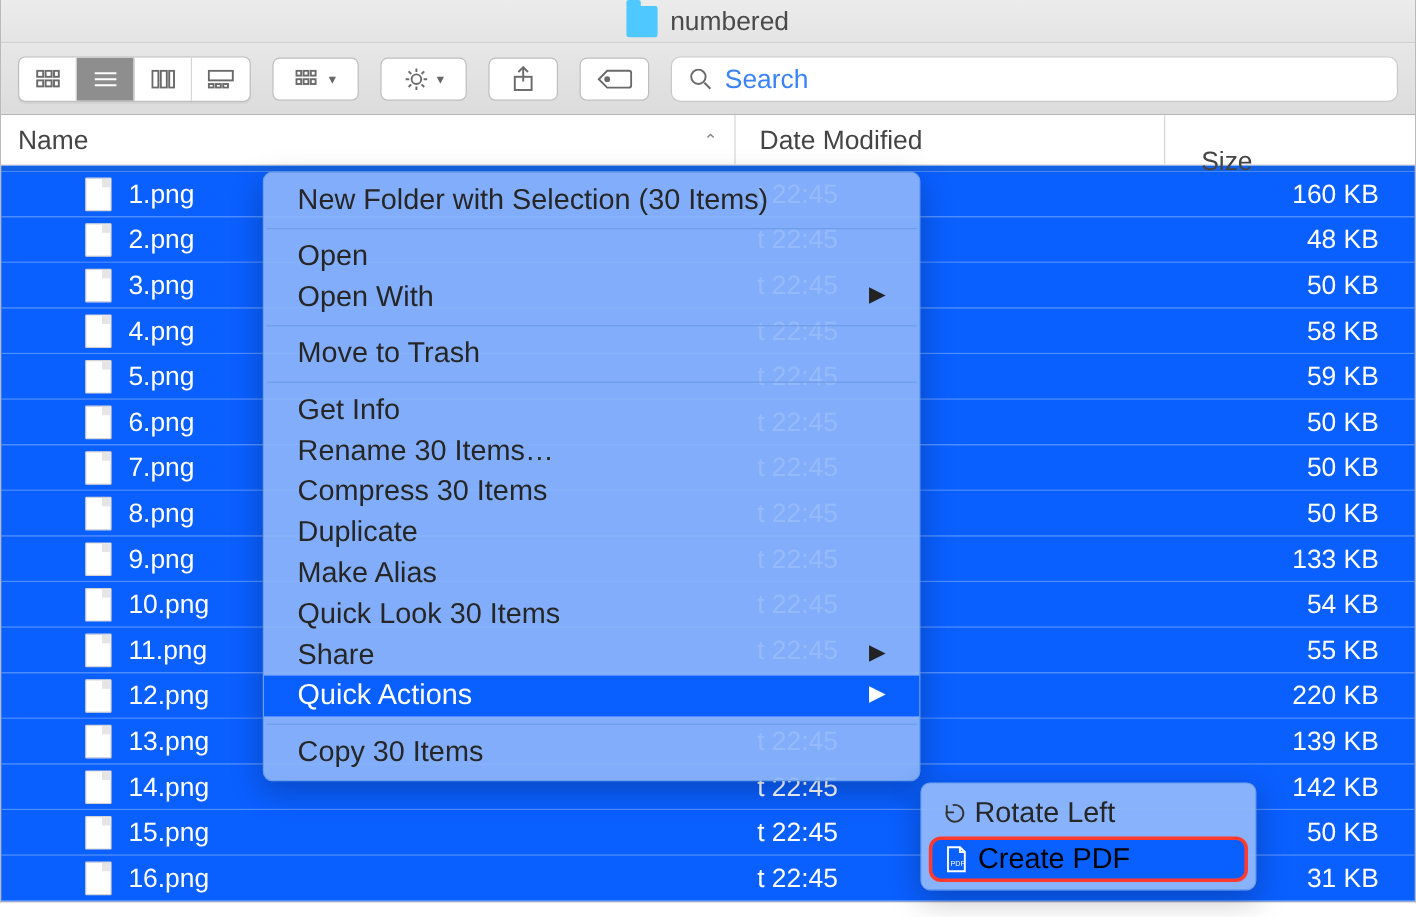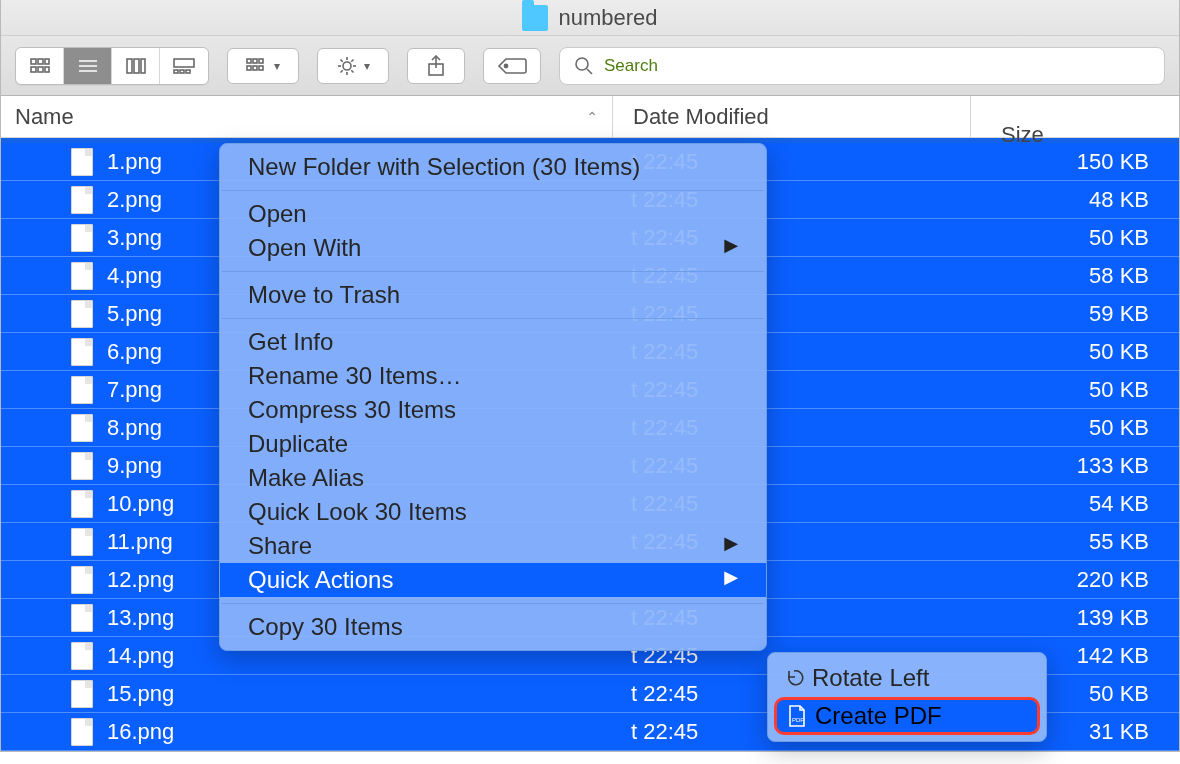--- a/index.html
+++ b/index.html
@@ -64,22 +64,22 @@
   .search{
     flex:1;
     height:38px;
     border:1px solid #c9c9c9;
     border-radius:8px;
     background:#fff;
     display:flex;
     align-items:center;
     padding:0 14px;
     gap:10px;
-    font-size:17px;
-    color:#4d7c0f;
+    font-size:22px;
+    color:#3b82f6;
   }
   .headers{
     height:42px;
     background:#fff;
     border-bottom:1px solid #d6d6d6;
     display:flex;
     align-items:center;
     font-size:22px;
     color:#444;
   }
@@ -276,21 +276,21 @@
 
   <div class="filelist">
 
     <div id="rows-host">
         <div class="row">
           <div class="cname">
             <span class="pageicon"></span>
             <span>1.png</span>
           </div>
           <div class="cdate">t 22:45</div>
-          <div class="csize">150 KB</div>
+          <div class="csize">160 KB</div>
         </div>
         <div class="row">
           <div class="cname">
             <span class="pageicon"></span>
             <span>2.png</span>
           </div>
           <div class="cdate">t 22:45</div>
           <div class="csize">48 KB</div>
         </div>
         <div class="row">

